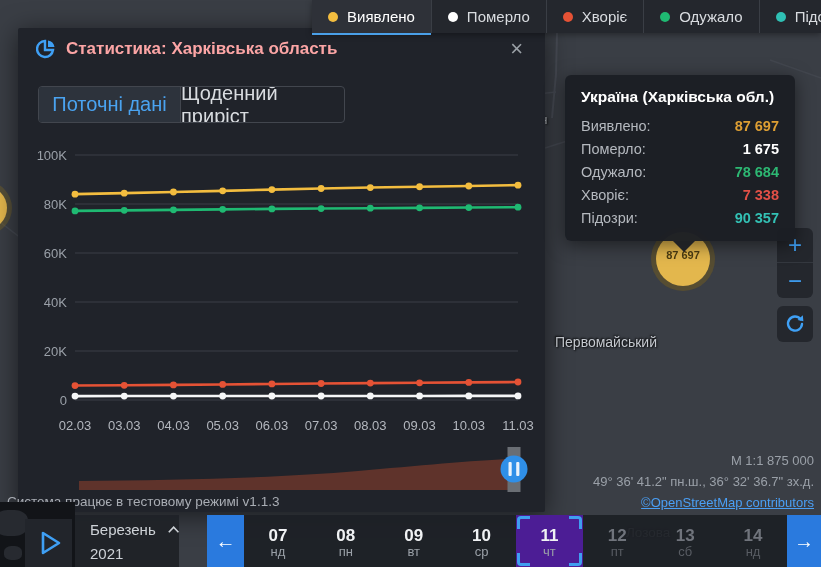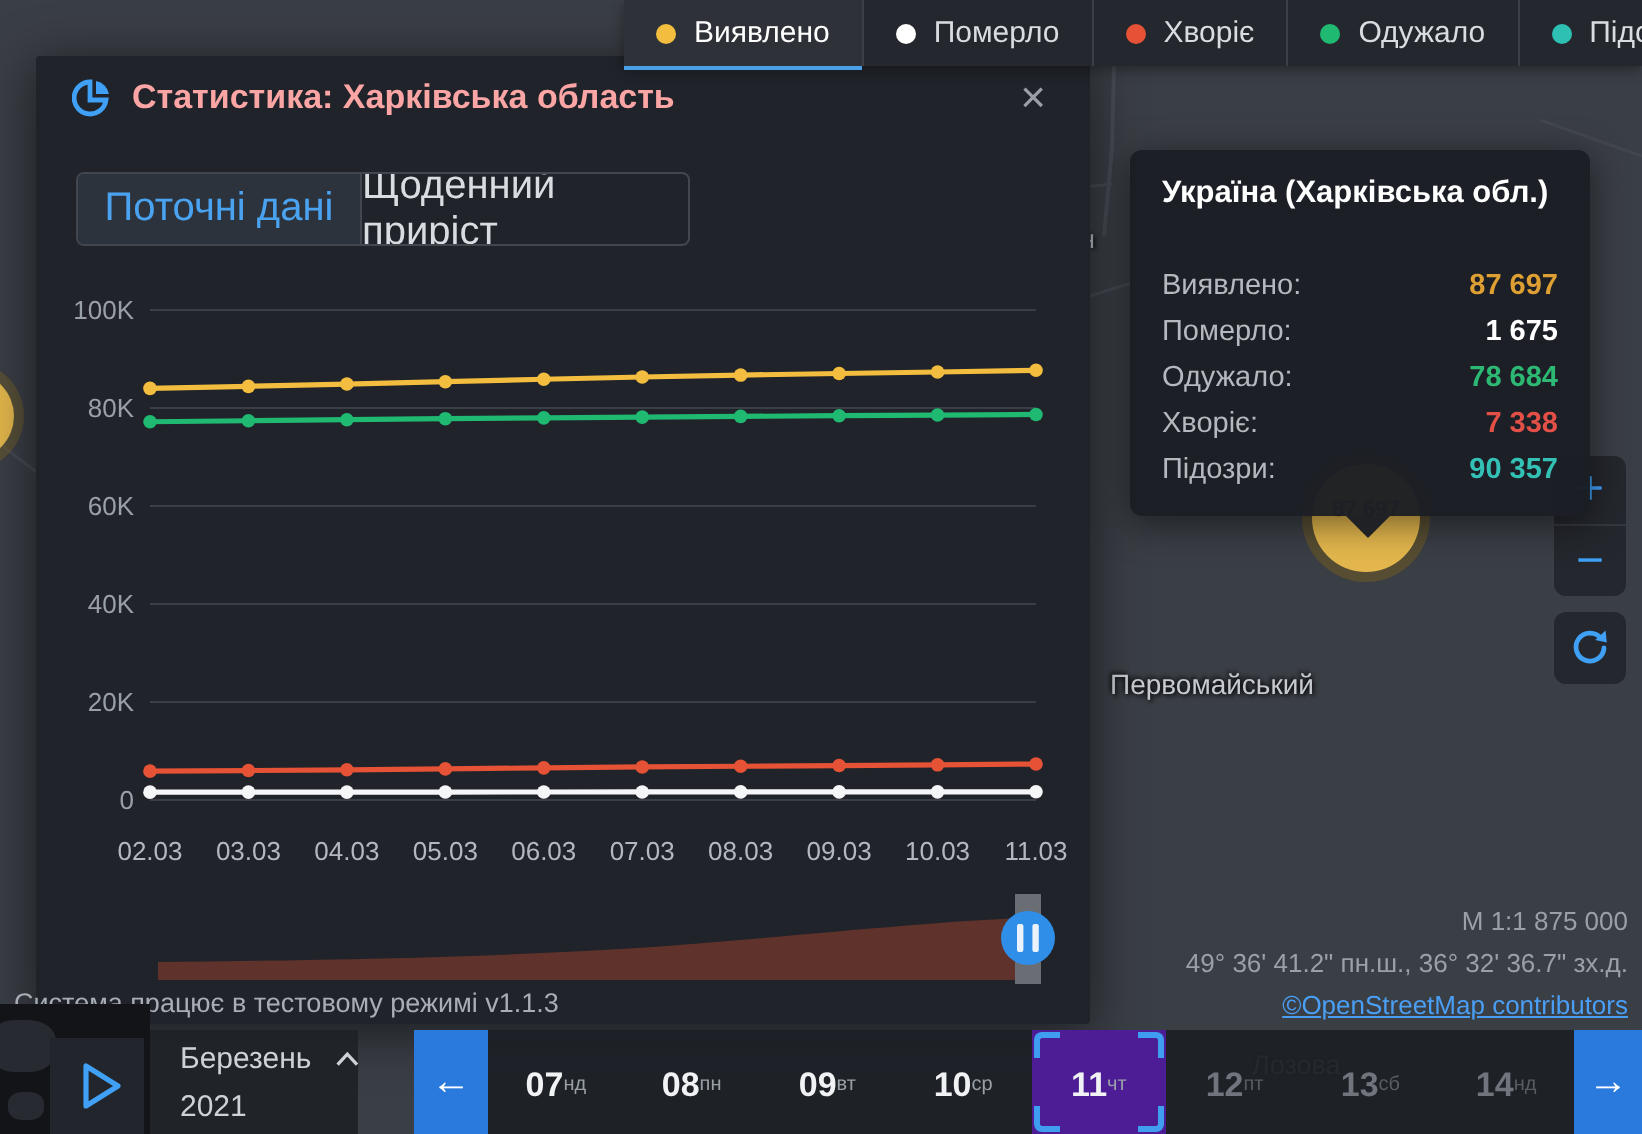--- a/index.html
+++ b/index.html
@@ -49,21 +49,21 @@
   #chart-svg { position:absolute; left:0; top:0; pointer-events:none; }
   #slider-handle { pointer-events:auto; cursor:ew-resize; }
 
   #status-text { position:absolute; left:7px; top:494px; color:#a9adb4; font-size:13.5px; z-index:26; }
 
   
   #tooltip { position:absolute; left:565px; top:75px; width:230px; background:rgba(27,30,36,.97);
              border-radius:6px; padding:13px 16px 11px; z-index:25; box-shadow:0 4px 18px rgba(0,0,0,.5); }
   #tooltip::after { content:""; position:absolute; left:108px; bottom:-11px; border:11px solid transparent;
                     border-top-color:rgba(27,30,36,.97); border-bottom:none; }
-  #tooltip-title { color:#ffffff; font-weight:700; font-size:15.5px; margin-bottom:26px; }
+  #tooltip-title { color:#ffffff; font-weight:700; font-size:15.5px; margin-bottom:9px; }
   .tt-row { display:flex; justify-content:space-between; font-size:14.5px; line-height:23px; }
   .tt-label { color:#b5b9bf; }
   .tt-value { font-weight:700; }
 
   
   #zoom-group { position:absolute; left:777px; top:228px; width:36px; background:#24272d; border-radius:6px;
                 overflow:hidden; z-index:15; }
   .zoom-btn { width:36px; height:35px; display:flex; align-items:center; justify-content:center;
               color:#3fa0f5; font-size:24px; cursor:pointer; }
   #zoom-in { border-bottom:1px solid #34383f; }
@@ -83,24 +83,24 @@
   #month-panel { position:absolute; left:75px; top:515px; width:104px; height:52px; background:rgba(31,34,40,.96);
                  z-index:29; padding:6px 0 0 15px; cursor:pointer; }
   #month-row { display:flex; align-items:center; gap:12px; color:#ced2d7; font-size:15px; }
   #year-label { color:#ced2d7; font-size:15px; margin-top:7px; }
   .nav-btn { position:absolute; top:515px; height:52px; background:#2a7ade; color:#ffffff; font-size:20px;
              display:flex; align-items:center; justify-content:center; cursor:pointer; z-index:29; }
   #prev-btn { left:207px; width:37px; }
   #next-btn { left:787px; width:34px; }
   #days-strip { position:absolute; left:244px; top:515px; width:543px; height:52px; background:rgba(28,31,37,.92);
                 display:flex; z-index:29; }
-  .day-cell { flex:1; display:flex; flex-direction:row; align-items:center; justify-content:center;
+  .day-cell { flex:1; display:flex; flex-direction:column; align-items:center; justify-content:center;
               cursor:pointer; position:relative; padding-top:2px; }
   .day-num { font-size:17px; font-weight:700; color:#f0f2f4; line-height:19px; }
-  .day-dow { font-size:10px; color:#9aa0a7; line-height:13px; }
+  .day-dow { font-size:13px; color:#9aa0a7; line-height:13px; }
   .day-cell.dimmed .day-num { color:#70747c; }
   .day-cell.dimmed .day-dow { color:#585c63; }
   .day-cell.selected { background:#4c1d95; }
   .corner { position:absolute; width:13px; height:13px; border:0 solid #3f9ef0; }
   .c-tl { left:1px;  top:1px;    border-left-width:3px;  border-top-width:3px;    border-top-left-radius:4px; }
   .c-tr { right:1px; top:1px;    border-right-width:3px; border-top-width:3px;    border-top-right-radius:4px; }
   .c-bl { left:1px;  bottom:1px; border-left-width:3px;  border-bottom-width:3px; border-bottom-left-radius:4px; }
   .c-br { right:1px; bottom:1px; border-right-width:3px; border-bottom-width:3px; border-bottom-right-radius:4px; }
 </style>
 </head>

